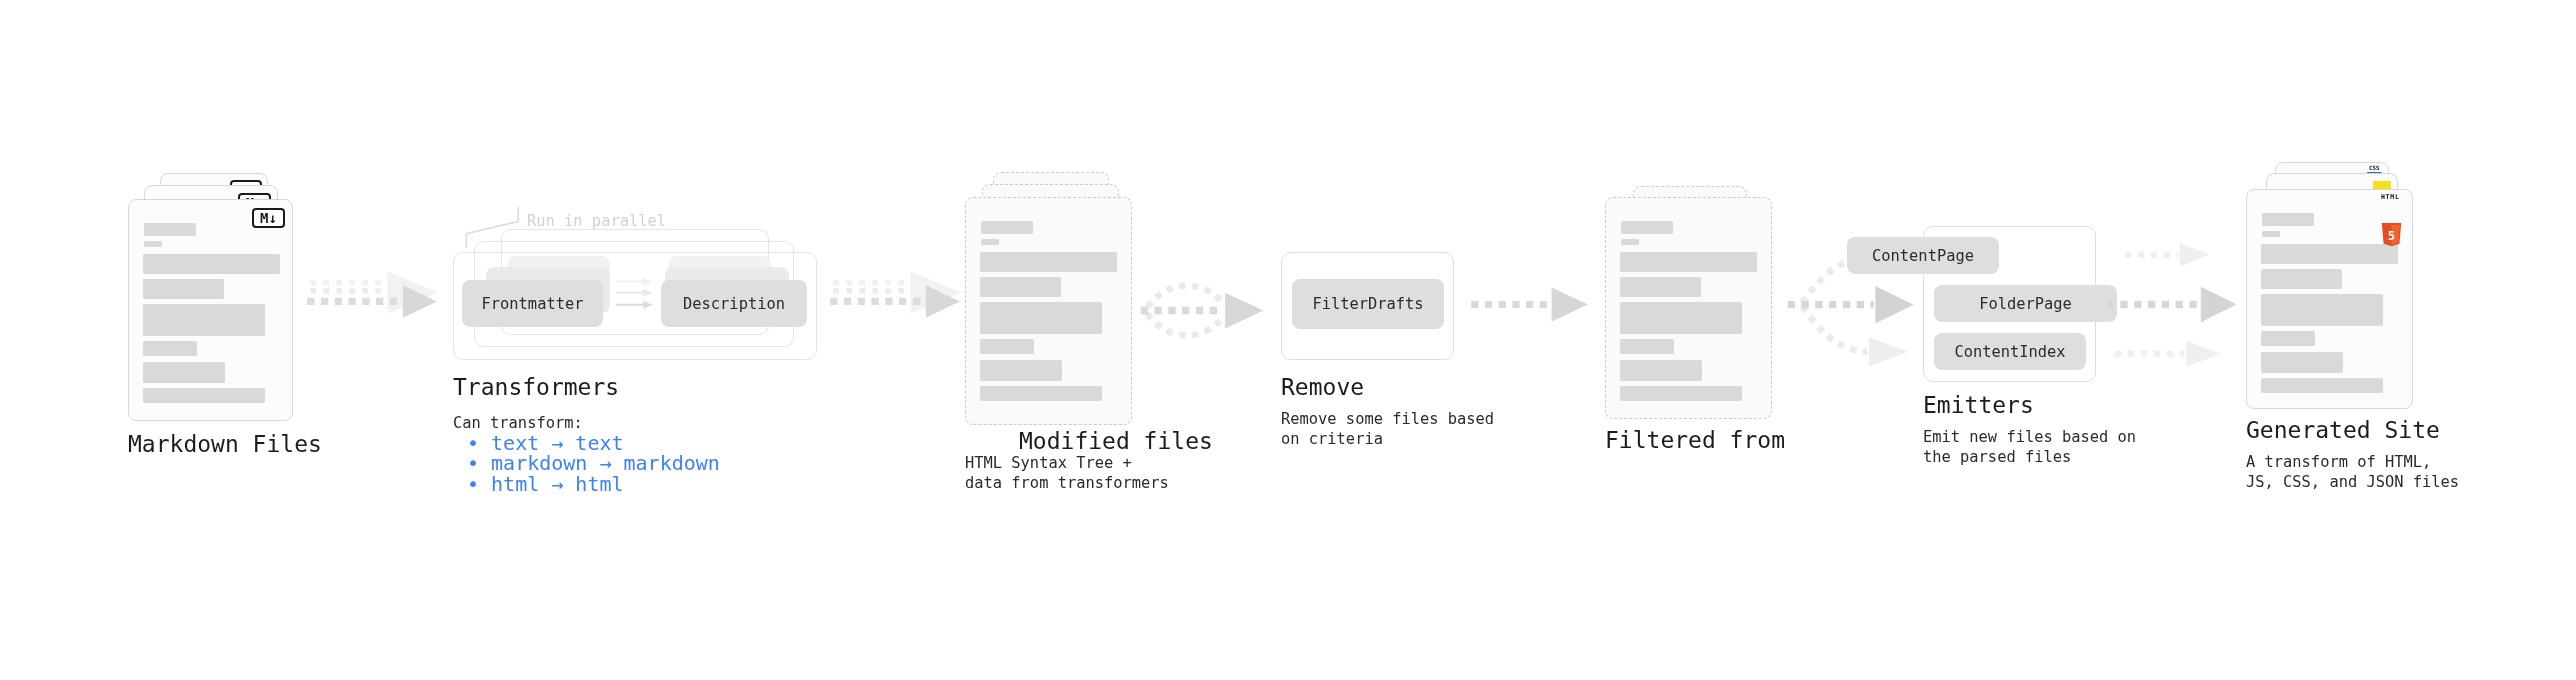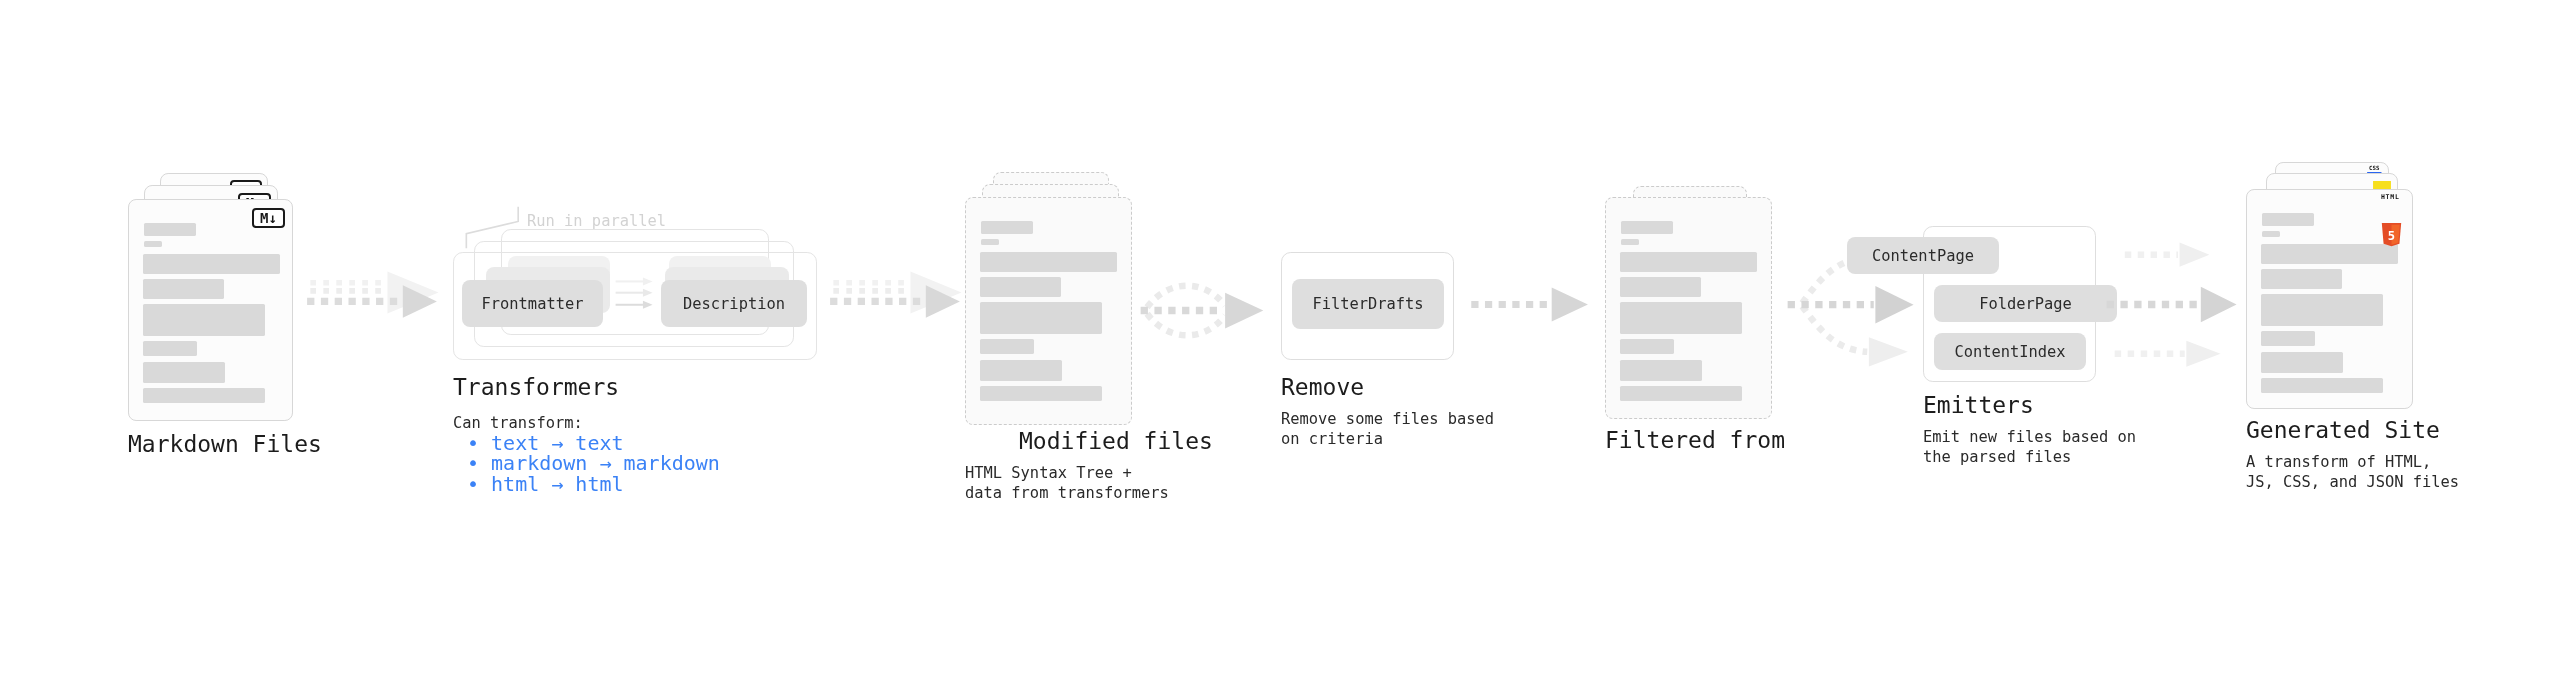--- a/index.html
+++ b/index.html
@@ -128,21 +128,21 @@
       <i class="ln ln1"></i>
         <i class="ln ln2"></i>
       <i class="ln ln3"></i>
         <i class="ln ln4"></i>
       <i class="ln ln5"></i>
         <i class="ln ln6"></i>
       <i class="ln ln7"></i>
         <i class="ln ln8"></i>
     </div>
     <div class="label" style="left:1019px;top:429px">Modified files</div>
-    <div class="caption" style="left:965px;top:463px">HTML Syntax Tree +
+    <div class="caption" style="left:965px;top:453px">HTML Syntax Tree +
 data from transformers</div>
   </div>
 
   <svg class="arr" style="left:1139px;top:273px" width="130" height="75" viewBox="0 0 160 92">
     <path d="M10 42 C35 8 80 6 106 40" stroke="#eaeaea" stroke-width="8" stroke-dasharray="8 8" fill="none"></path>
     <path d="M10 50 C35 84 80 86 106 52" stroke="#eaeaea" stroke-width="8" stroke-dasharray="8 8" fill="none"></path>
     <line x1="2" y1="46" x2="104" y2="46" stroke="#d9d9d9" stroke-width="9" stroke-dasharray="9 8"></line>
     <polygon points="106,24 153,46 106,68" fill="#d7d7d7"></polygon>
   </svg>
 

